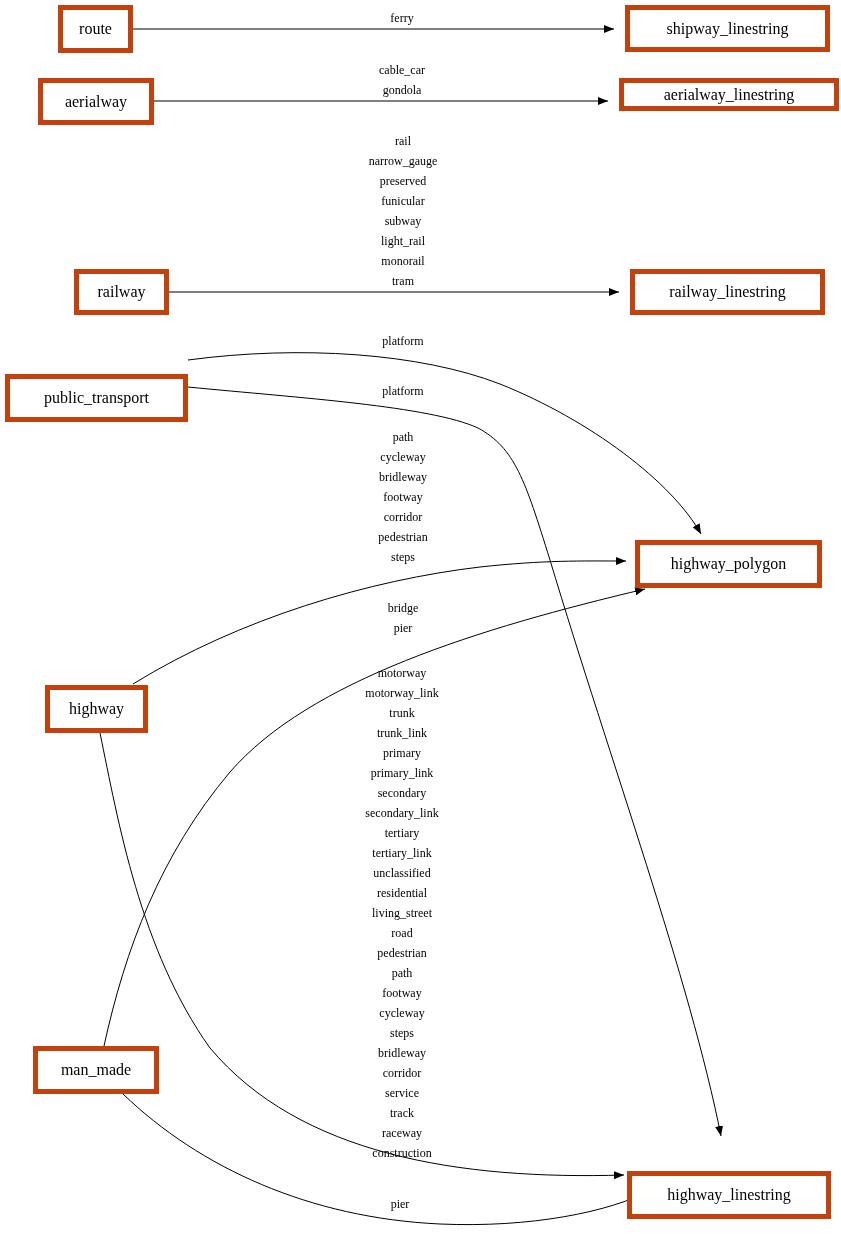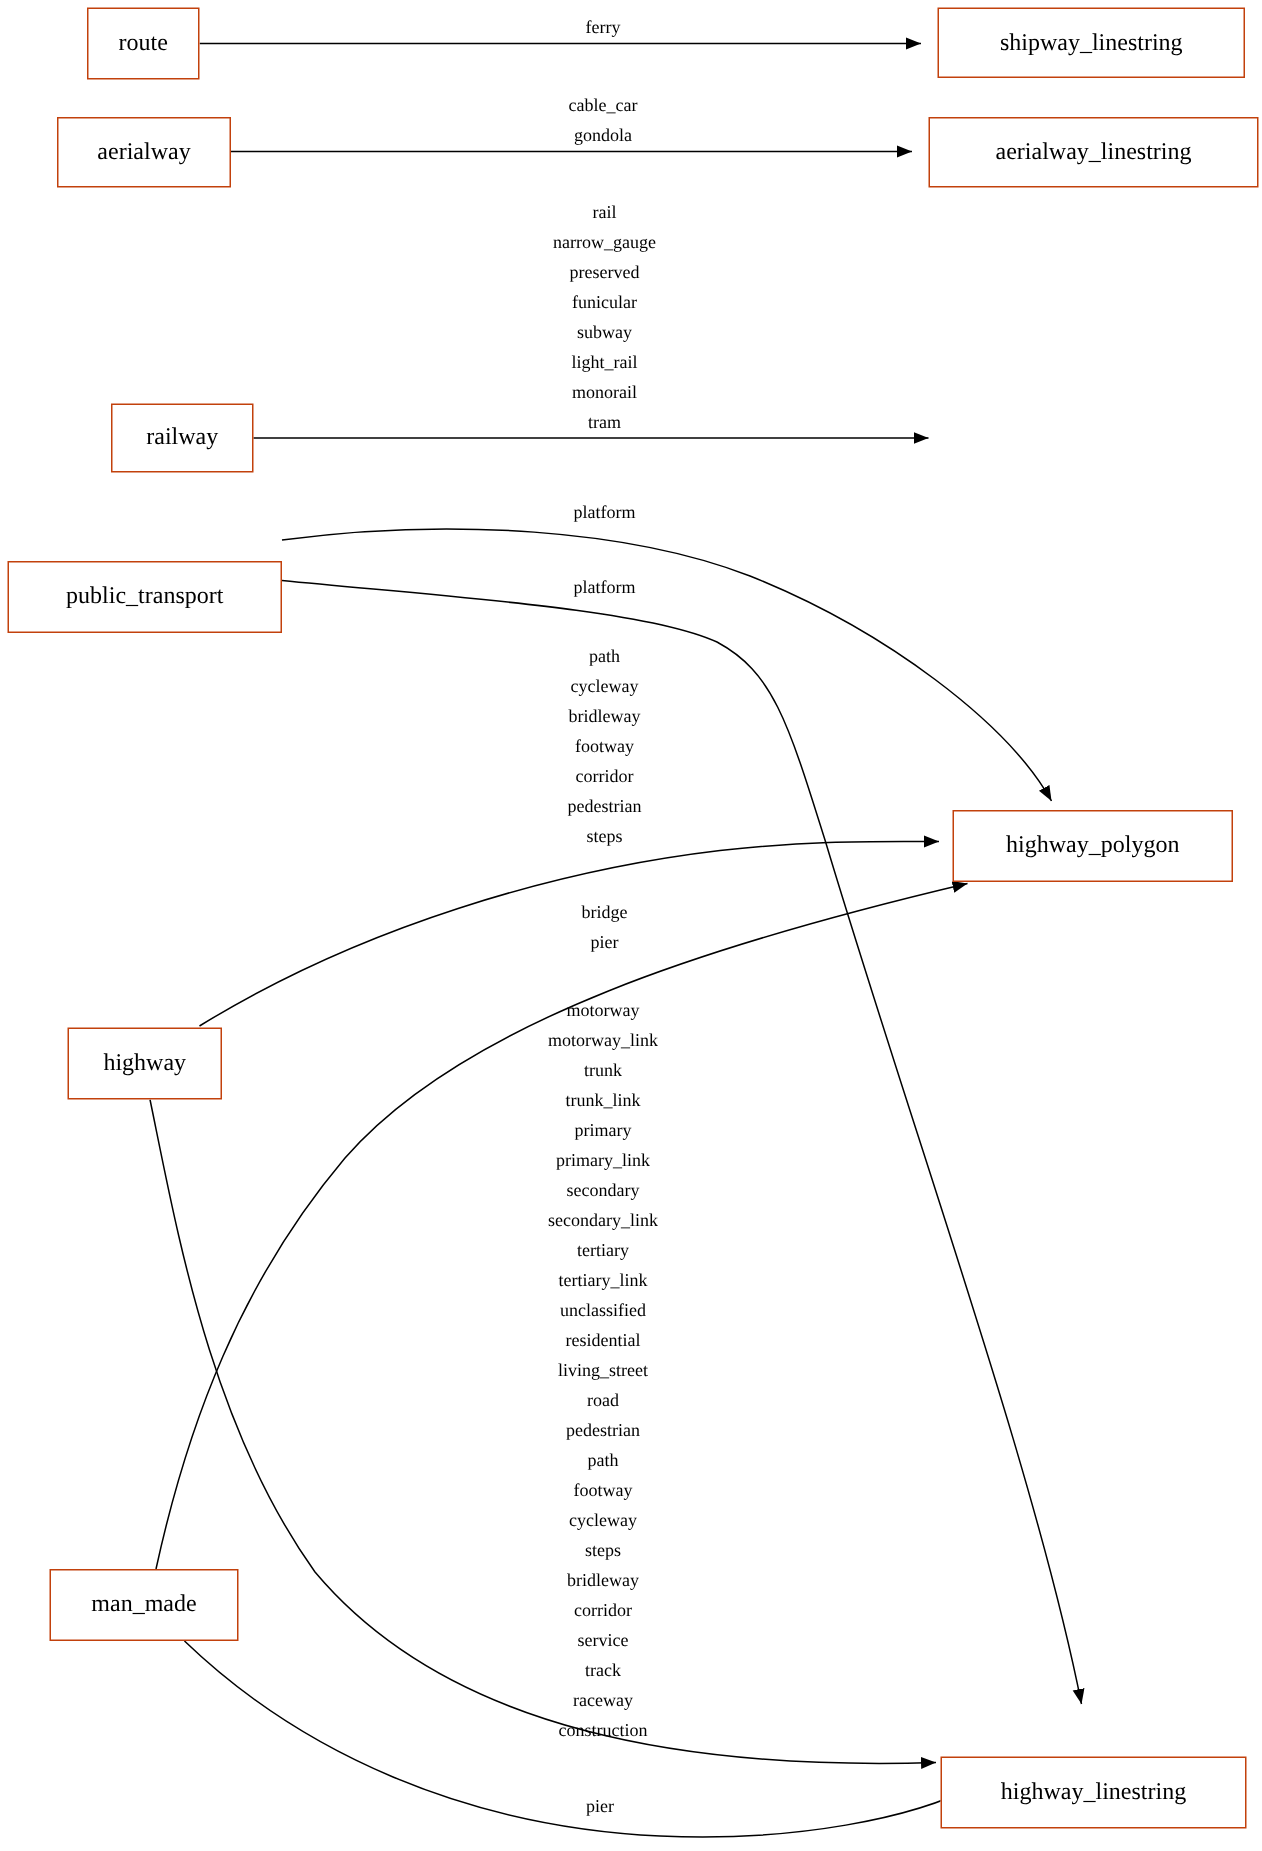--- a/index.html
+++ b/index.html
@@ -19,21 +19,21 @@
   #edge-layer {
     position: absolute;
     left: 0;
     top: 0;
     width: 841px;
     height: 1234px;
   }
   .node {
     position: absolute;
     box-sizing: border-box;
-    border: 1px solid #c2410c;
+    border: 5px solid #c2410c;
     background: #ffffff;
     display: flex;
     align-items: center;
     justify-content: center;
     font-size: 16px;
     white-space: nowrap;
   }
   .edge-label {
     position: absolute;
     transform: translateX(-50%);
@@ -69,21 +69,22 @@
   </svg>
 
   <div class="node" style="left:58px;  top:5px;    width:75px;  height:48px;">route</div>
   <div class="node" style="left:38px;  top:78px;   width:116px; height:47px;">aerialway</div>
   <div class="node" style="left:48px;  top:269px;  width:95px;  height:46px;margin-left:26px;">railway</div>
   <div class="node" style="left:5px;   top:374px;  width:183px; height:48px;">public_transport</div>
   <div class="node" style="left:45px;  top:685px;  width:103px; height:48px;">highway</div>
   <div class="node" style="left:33px;  top:1046px; width:126px; height:48px;">man_made</div>
 
   <div class="node" style="left:625px; top:5px;    width:205px; height:47px;">shipway_linestring</div>
-  <div class="node" style="left:619px; top:78px;   width:220px; height:47px;">aerialway_linestring</div>
+  <div class="node" style="left:619px; top:78px;   width:220px; height:33px;">aerialway_linestring</div>
+  <div class="node" style="left:630px; top:269px;  width:195px; height:46px;">railway_linestring</div>
   <div class="node" style="left:635px; top:540px;  width:187px; height:48px;text-align:right;">highway_polygon</div>
   <div class="node" style="left:627px; top:1141px; width:204px; height:48px;margin-top:30px;">highway_linestring</div>
 
   <div class="edge-label" style="left:402px; top:8px;">ferry</div>
   <div class="edge-label" style="left:402px; top:60px;">cable_car
 gondola</div>
   <div class="edge-label" style="left:403px; top:131px;">rail
 narrow_gauge
 preserved
 funicular

